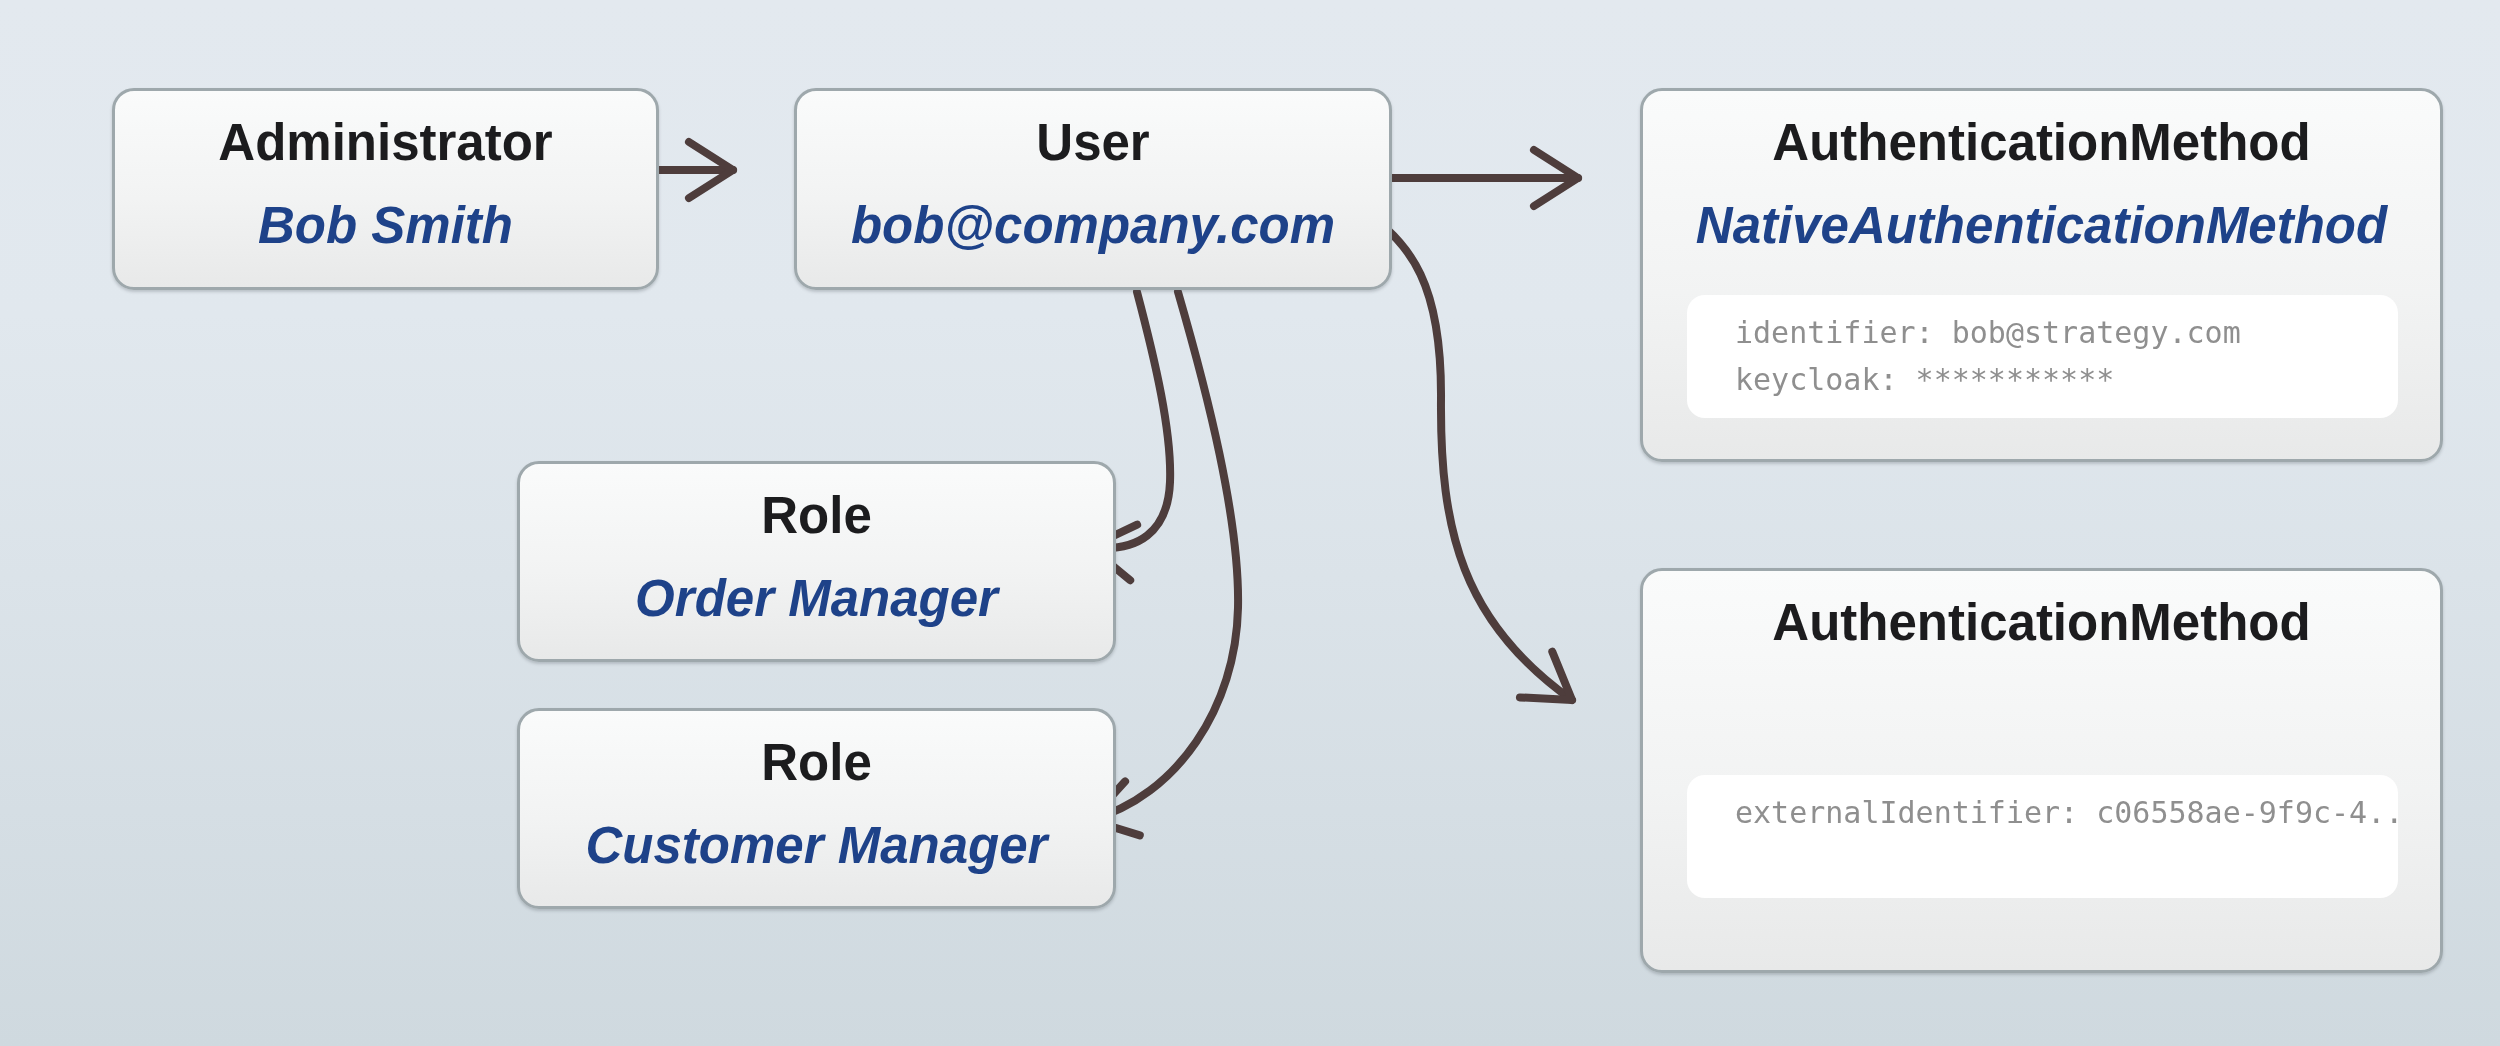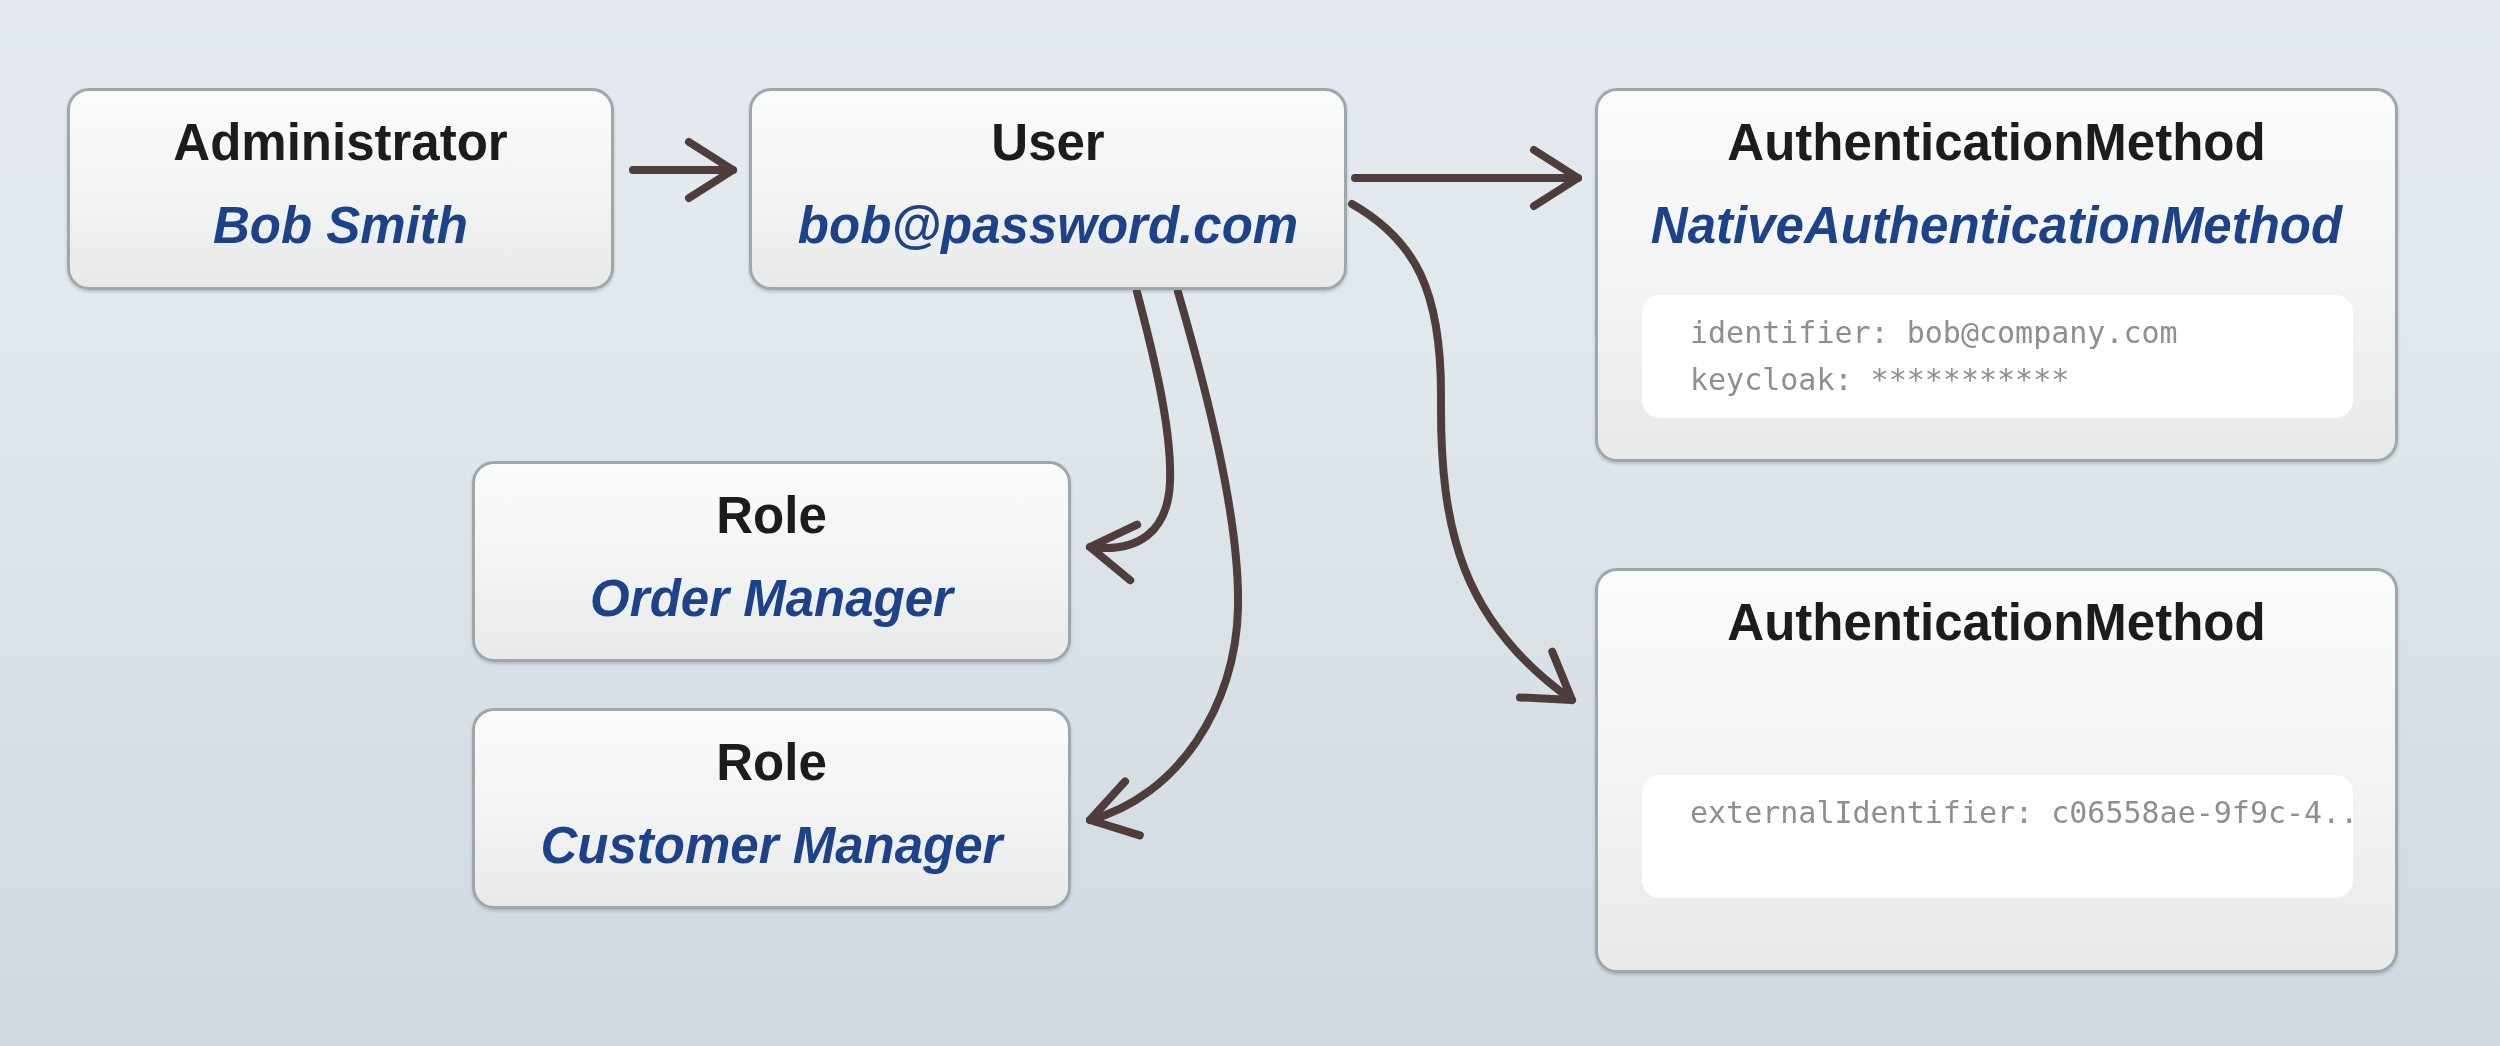--- a/index.html
+++ b/index.html
@@ -14,20 +14,21 @@
     overflow: hidden;
     background: linear-gradient(180deg, #e3e9ef 0%, #e1e8ee 30%, #dbe3e9 55%, #cfd9df 100%);
   }
   .node {
     position: absolute;
     border: 3px solid #9ea8ac;
     border-radius: 22px;
     background: linear-gradient(180deg, #fafbfb 0%, #f2f3f3 55%, #e8e9e9 100%);
     box-shadow: 0 2px 3px rgba(70, 80, 88, 0.25);
     box-sizing: border-box;
+    margin-left: 45px;
   }
   .n-admin    { left:   67px; top:  88px; width: 547px; height: 202px; }
   .n-user     { left:  749px; top:  88px; width: 598px; height: 202px; }
   .n-native   { left: 1595px; top:  88px; width: 803px; height: 374px; }
   .n-role1    { left:  472px; top: 461px; width: 599px; height: 201px; }
   .n-role2    { left:  472px; top: 708px; width: 599px; height: 201px; }
   .n-external { left: 1595px; top: 568px; width: 803px; height: 405px; }
 
   .node-title, .node-value {
     position: absolute;
@@ -91,28 +92,28 @@
     <path d="M 1178 292 C 1207 392 1240 520 1238 608 C 1236 706 1178 796 1090 820" marker-end="url(#head)"></path>
   </svg>
 
   <div class="node n-admin">
     <div class="node-title">Administrator</div>
     <div class="node-value">Bob Smith</div>
   </div>
 
   <div class="node n-user">
     <div class="node-title">User</div>
-    <div class="node-value">bob@password.com</div>
+    <div class="node-value">bob@company.com</div>
   </div>
 
   <div class="node n-native">
     <div class="node-title">AuthenticationMethod</div>
     <div class="node-value">NativeAuthenticationMethod</div>
     <div class="attr-panel">
-      <div class="attr-line">identifier: bob@company.com</div>
+      <div class="attr-line">identifier: bob@strategy.com</div>
       <div class="attr-line">keycloak: ***********</div>
     </div>
   </div>
 
   <div class="node n-role1">
     <div class="node-title">Role</div>
     <div class="node-value">Order Manager</div>
   </div>
 
   <div class="node n-role2">

